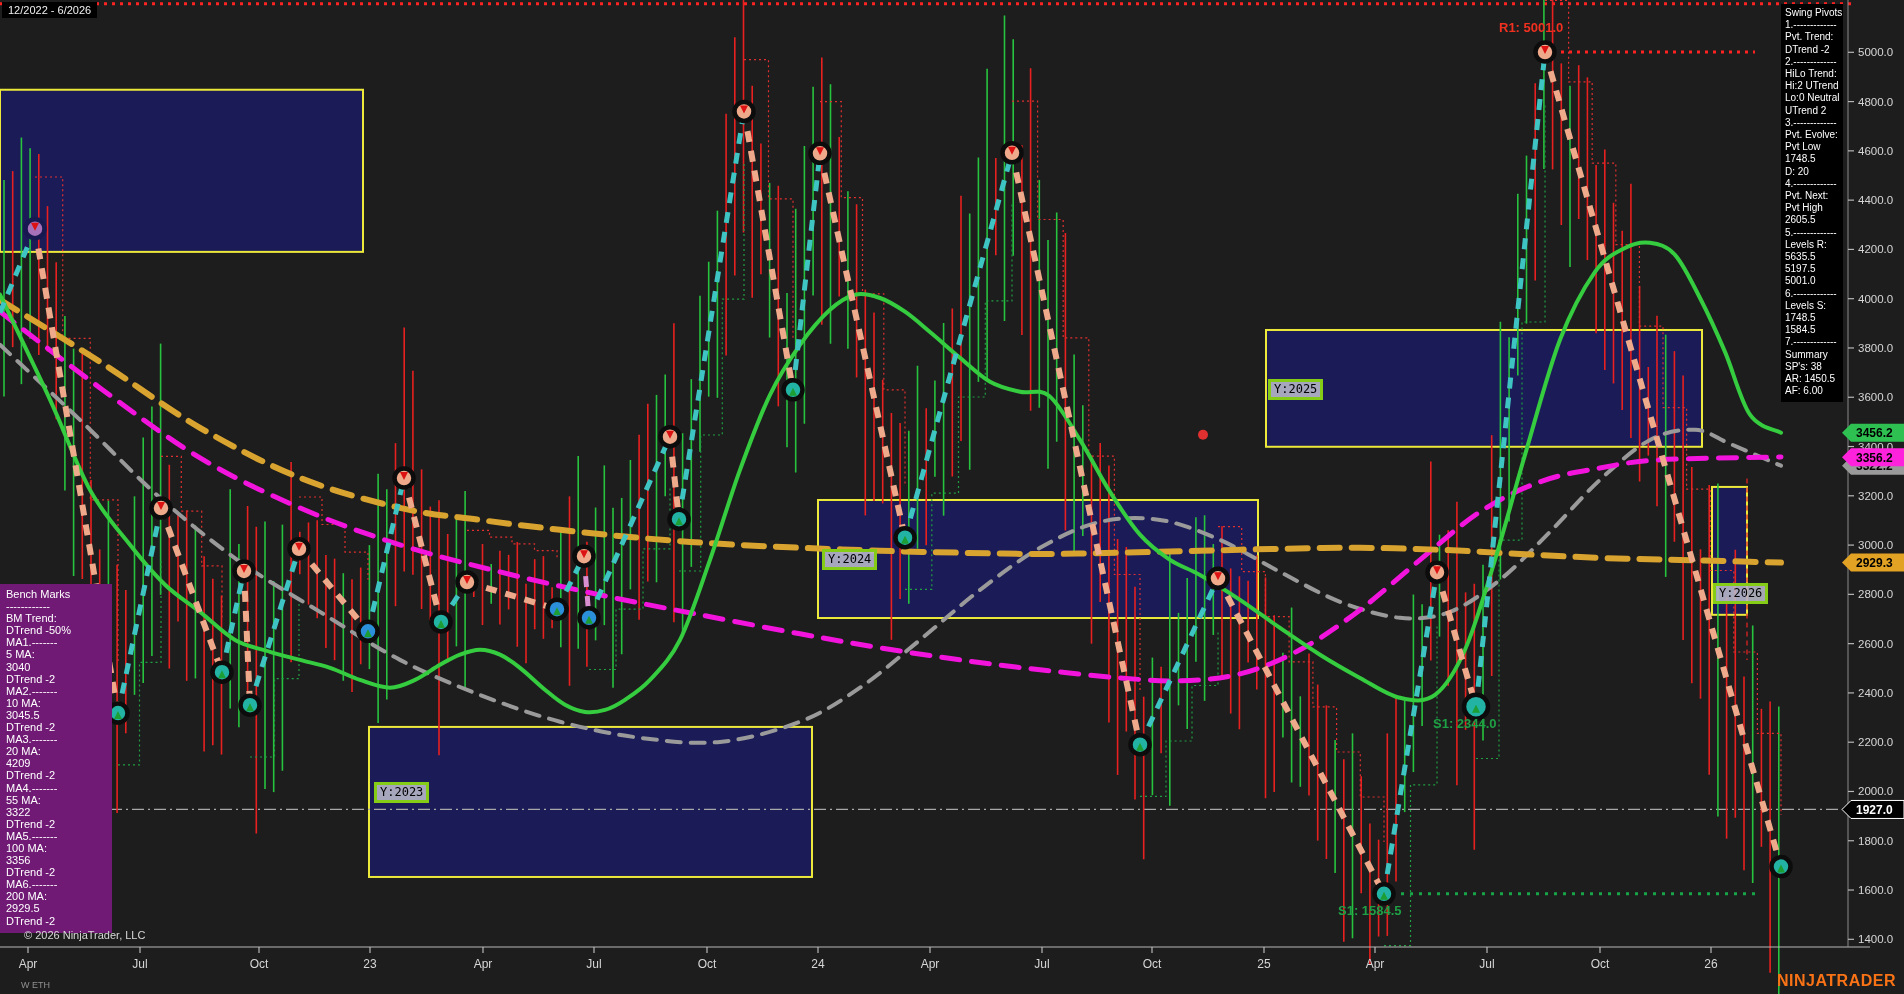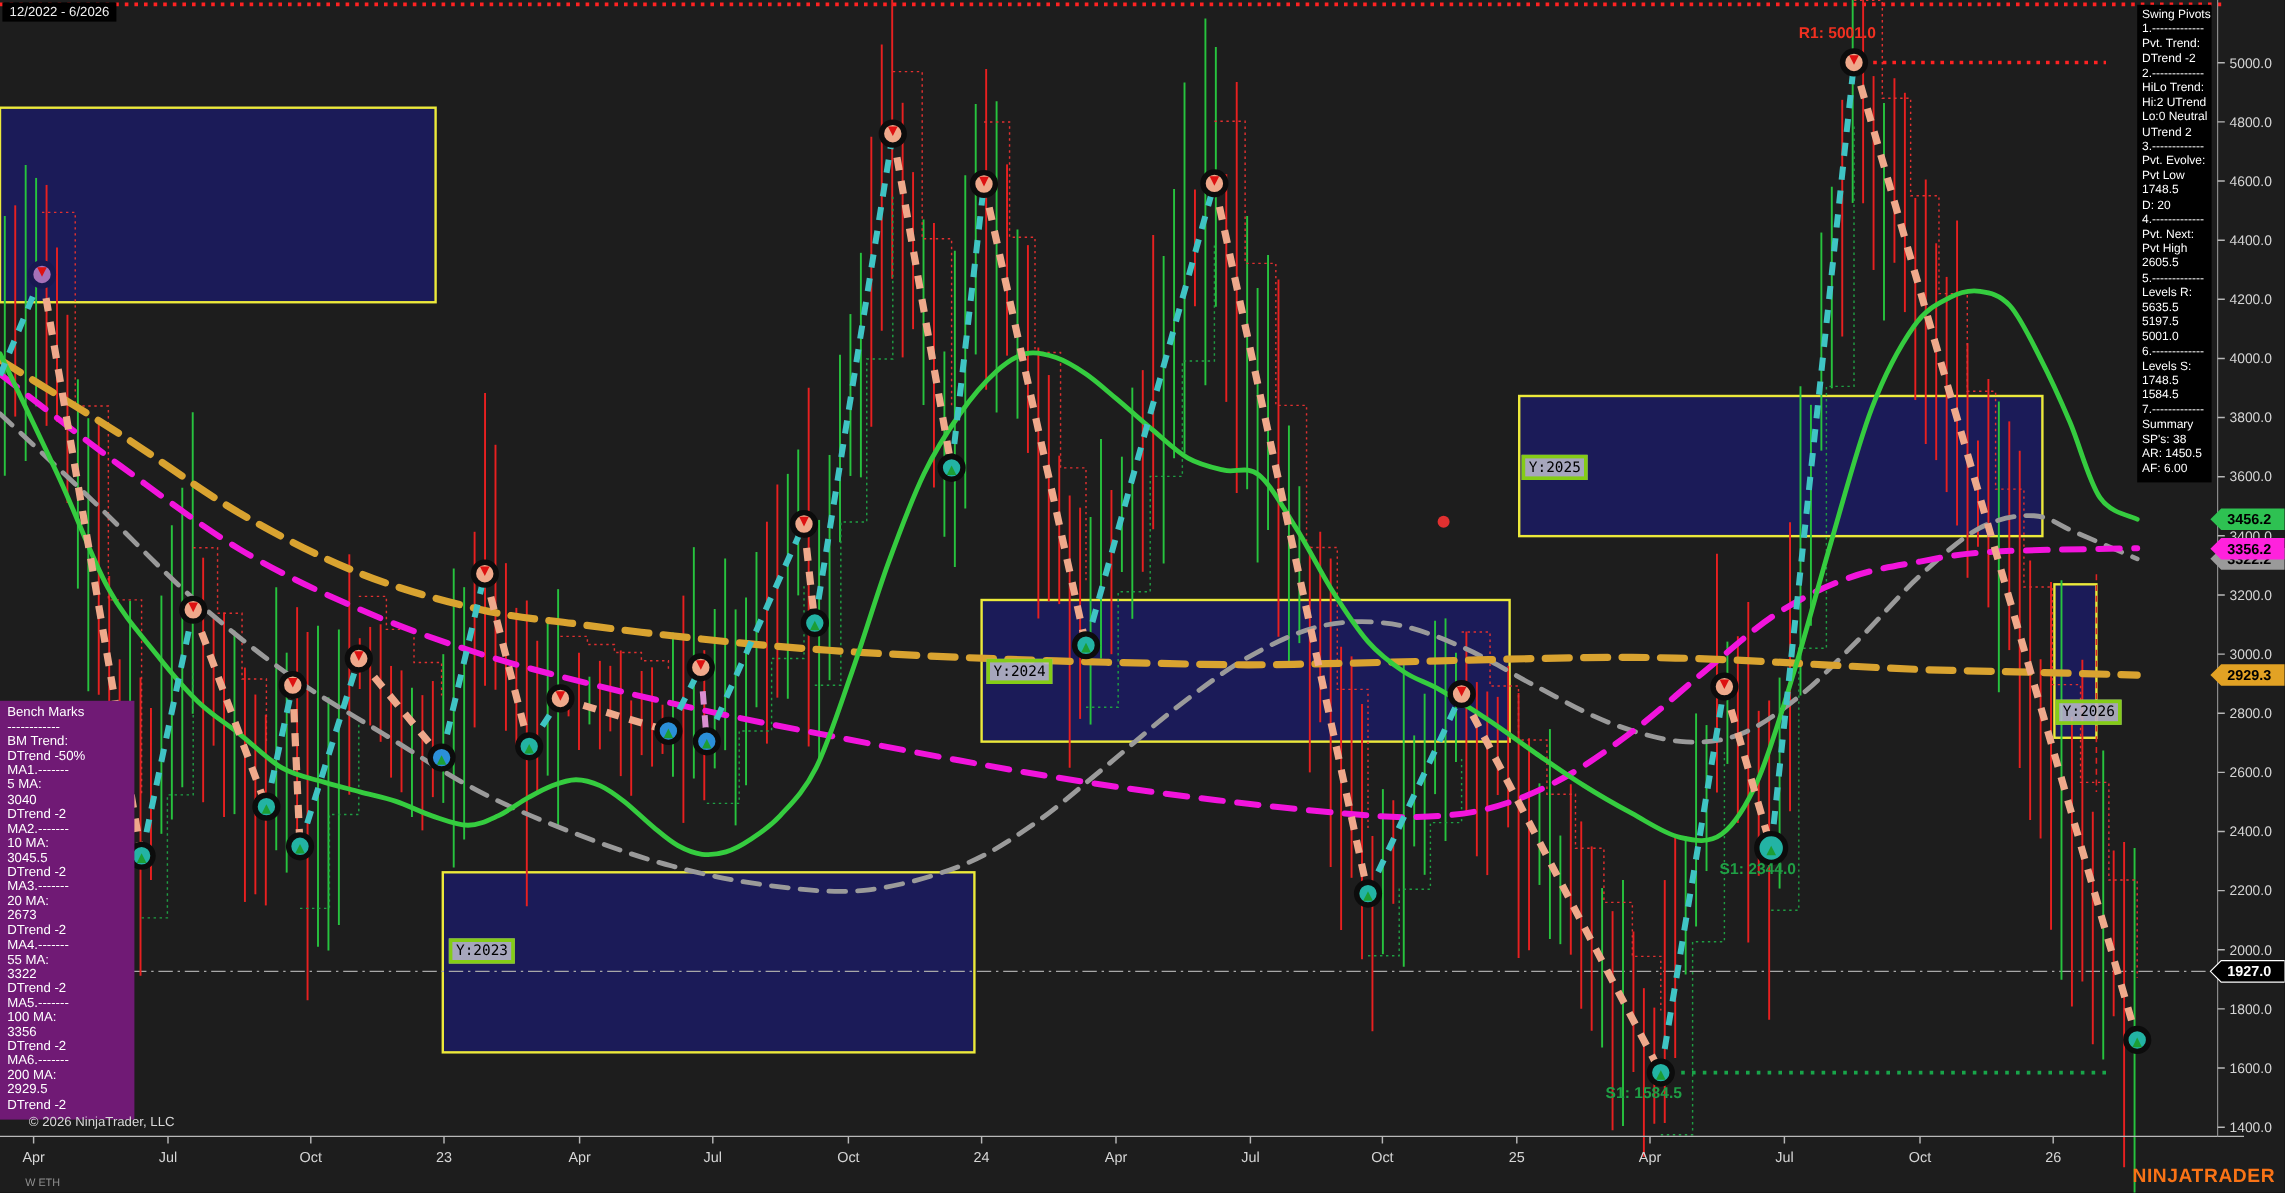--- a/index.html
+++ b/index.html
@@ -454,21 +454,21 @@
       <div>MA1.-------</div>
       <div>5 MA:</div>
       <div>3040</div>
       <div>DTrend -2</div>
       <div>MA2.-------</div>
       <div>10 MA:</div>
       <div>3045.5</div>
       <div>DTrend -2</div>
       <div>MA3.-------</div>
       <div>20 MA:</div>
-      <div>2673</div>
+      <div>4209</div>
       <div>DTrend -2</div>
       <div>MA4.-------</div>
       <div>55 MA:</div>
       <div>3322</div>
       <div>DTrend -2</div>
       <div>MA5.-------</div>
       <div>100 MA:</div>
       <div>3356</div>
       <div>DTrend -2</div>
       <div>MA6.-------</div>

